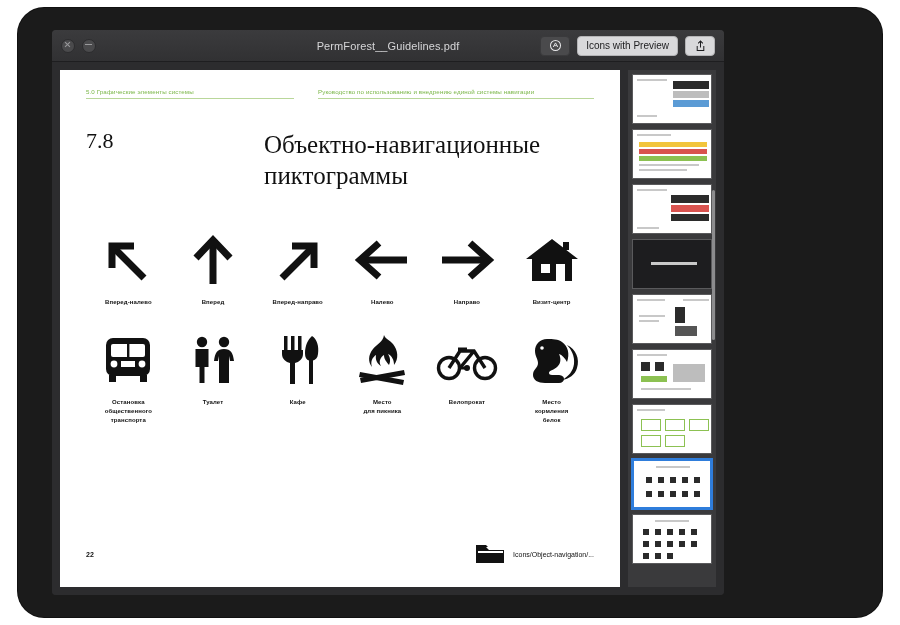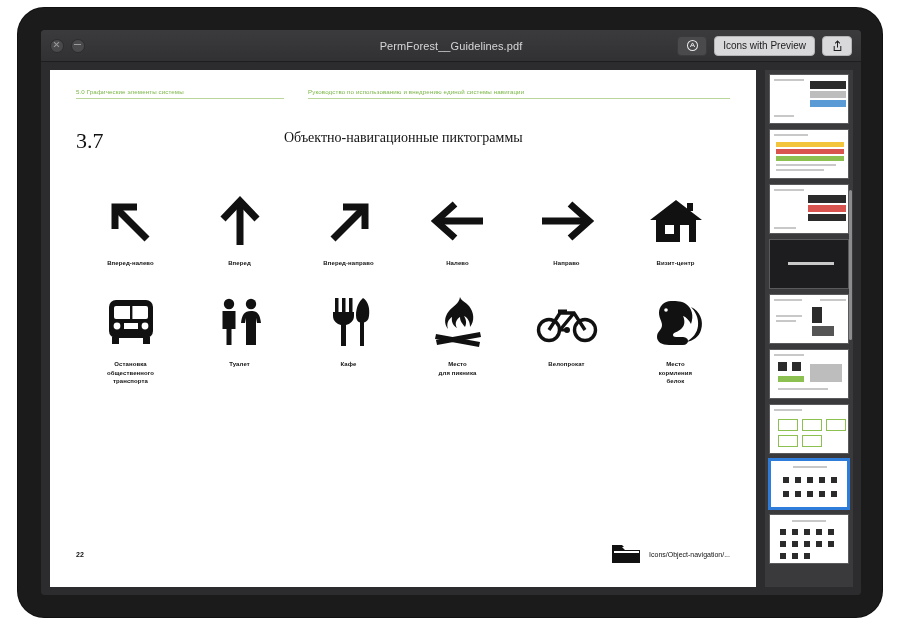--- a/index.html
+++ b/index.html
@@ -26,23 +26,23 @@
     top: 8px;
     width: 864px;
     height: 609px;
     background: #1b1b1b;
     border-radius: 26px;
     box-shadow: 0 0 0 1px #111;
   }
 
   .screen {
     position: absolute;
-    left: 23px;
+    left: 34px;
     top: 22px;
-    width: 820px;
+    width: 672px;
     height: 565px;
     background: #2c2c2e;
     border-radius: 4px;
     overflow: hidden;
     display: flex;
     flex-direction: column;
   }
 
   
   .titlebar {
@@ -184,21 +184,21 @@
   }
   .section-num {
     width: 208px;
     font-size: 22px;
     color: #111;
     font-family: "Liberation Serif", serif;
     line-height: 1.1;
   }
   .section-title {
     flex: 1 1 auto;
-    font-size: 14px;
+    font-size: 25px;
     color: #111;
     font-family: "Liberation Serif", serif;
     line-height: 1.25;
     max-width: 330px;
   }
 
   .icon-grid {
     margin-top: 42px;
     display: grid;
     grid-template-columns: repeat(6, 1fr);
@@ -336,21 +336,21 @@
 
         <div class="doc-wrap">
           <div class="page">
 
             <div class="page-header">
               <div class="hdr-col left">5.0 Графические элементы системы</div>
               <div class="hdr-col right">Руководство по использованию и внедрению единой системы навигации</div>
             </div>
 
             <div class="title-row">
-              <div class="section-num">3.7</div>
+              <div class="section-num">7.8</div>
               <div class="section-title">Объектно-навигационные пиктограммы</div>
             </div>
 
             <div class="icon-grid">
 
               <div class="icon-cell">
                 <div class="icon-art">
                   <svg width="56" height="52" viewBox="0 0 56 52">
                     <g stroke="#111" stroke-width="7" fill="none" stroke-linecap="butt">
                       <path d="M12 12 L44 44"></path>

